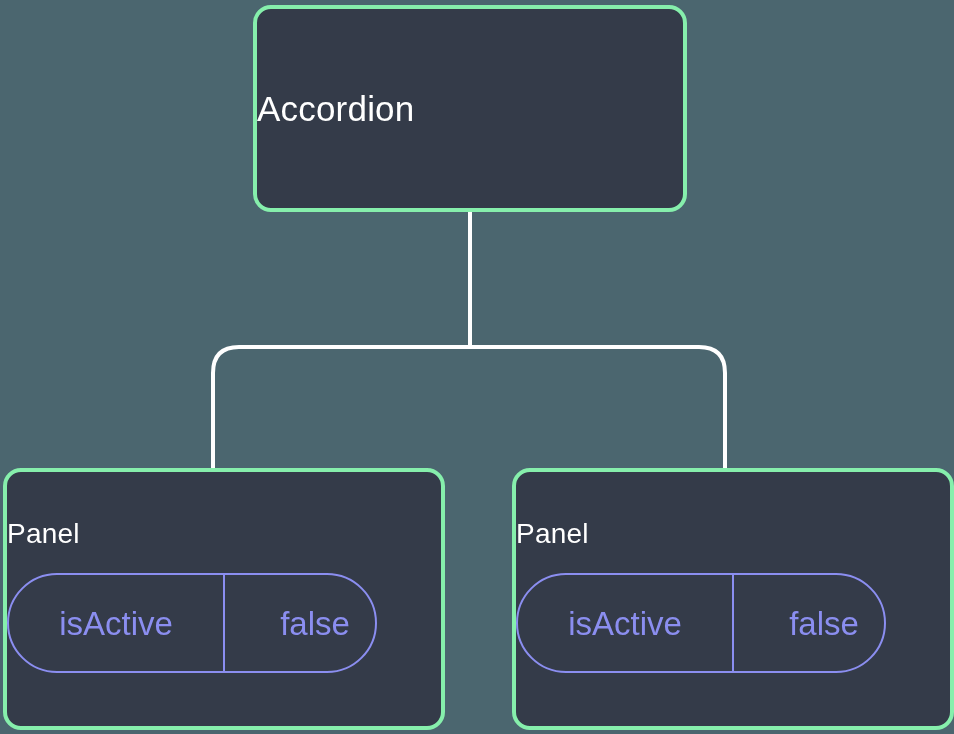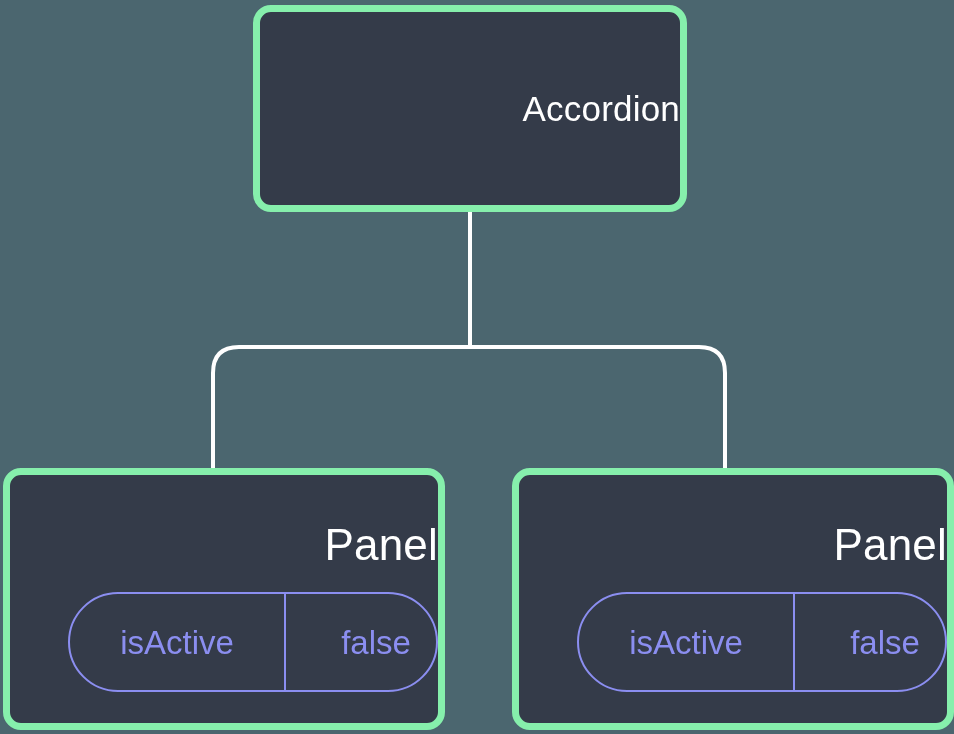--- a/index.html
+++ b/index.html
@@ -29,25 +29,25 @@
     width: 954px;
     height: 734px;
     pointer-events: none;
   }
 
   
   .node {
     position: absolute;
     box-sizing: border-box;
     background: #343b49;
-    border: 7px solid #86efac;
+    border: 4px solid #86efac;
     border-radius: 18px;
     display: flex;
     flex-direction: column;
-    align-items: flex-end;
+    align-items: flex-start;
   }
 
   .node-root {
     left: 253px;
     top: 5px;
     width: 434px;
     height: 207px;
     justify-content: center;
   }
 
@@ -57,21 +57,21 @@
     height: 262px;
     justify-content: flex-start;
     padding-top: 48px;
   }
 
   .node-child-left  { left: 3px; }
   .node-child-right { left: 512px; }
 
   .node-title {
     color: #ffffff;
-    font-size: 44px;
+    font-size: 28px;
     font-weight: 400;
     letter-spacing: 0.2px;
     line-height: 1;
     white-space: nowrap;
   }
 
   .node-root .node-title {
     font-size: 35px;
   }
 

